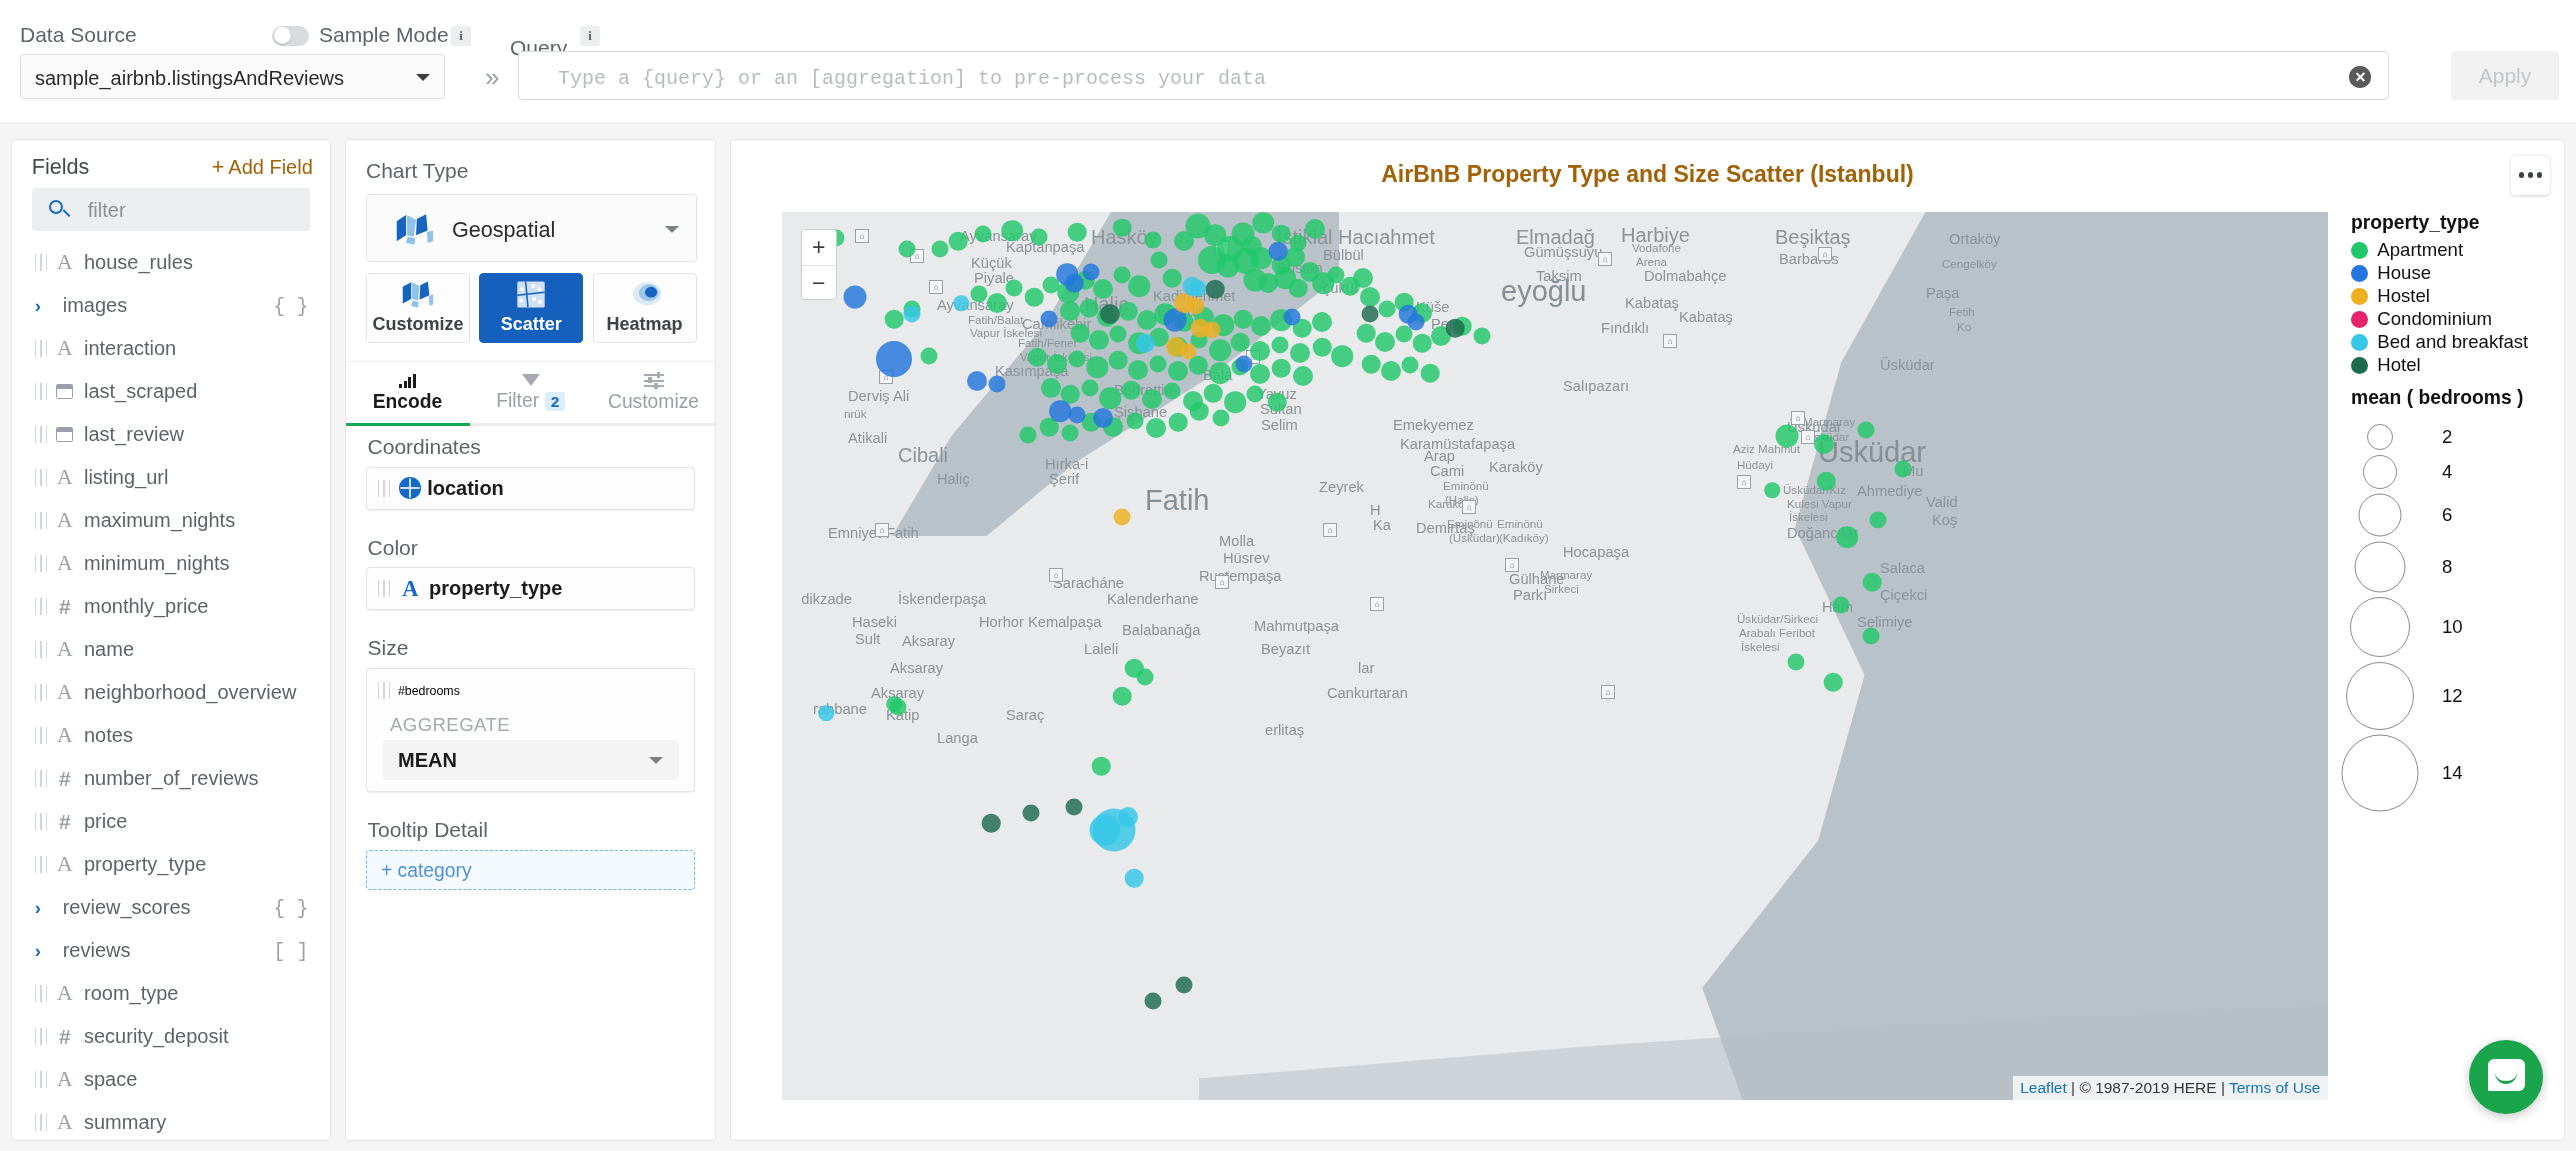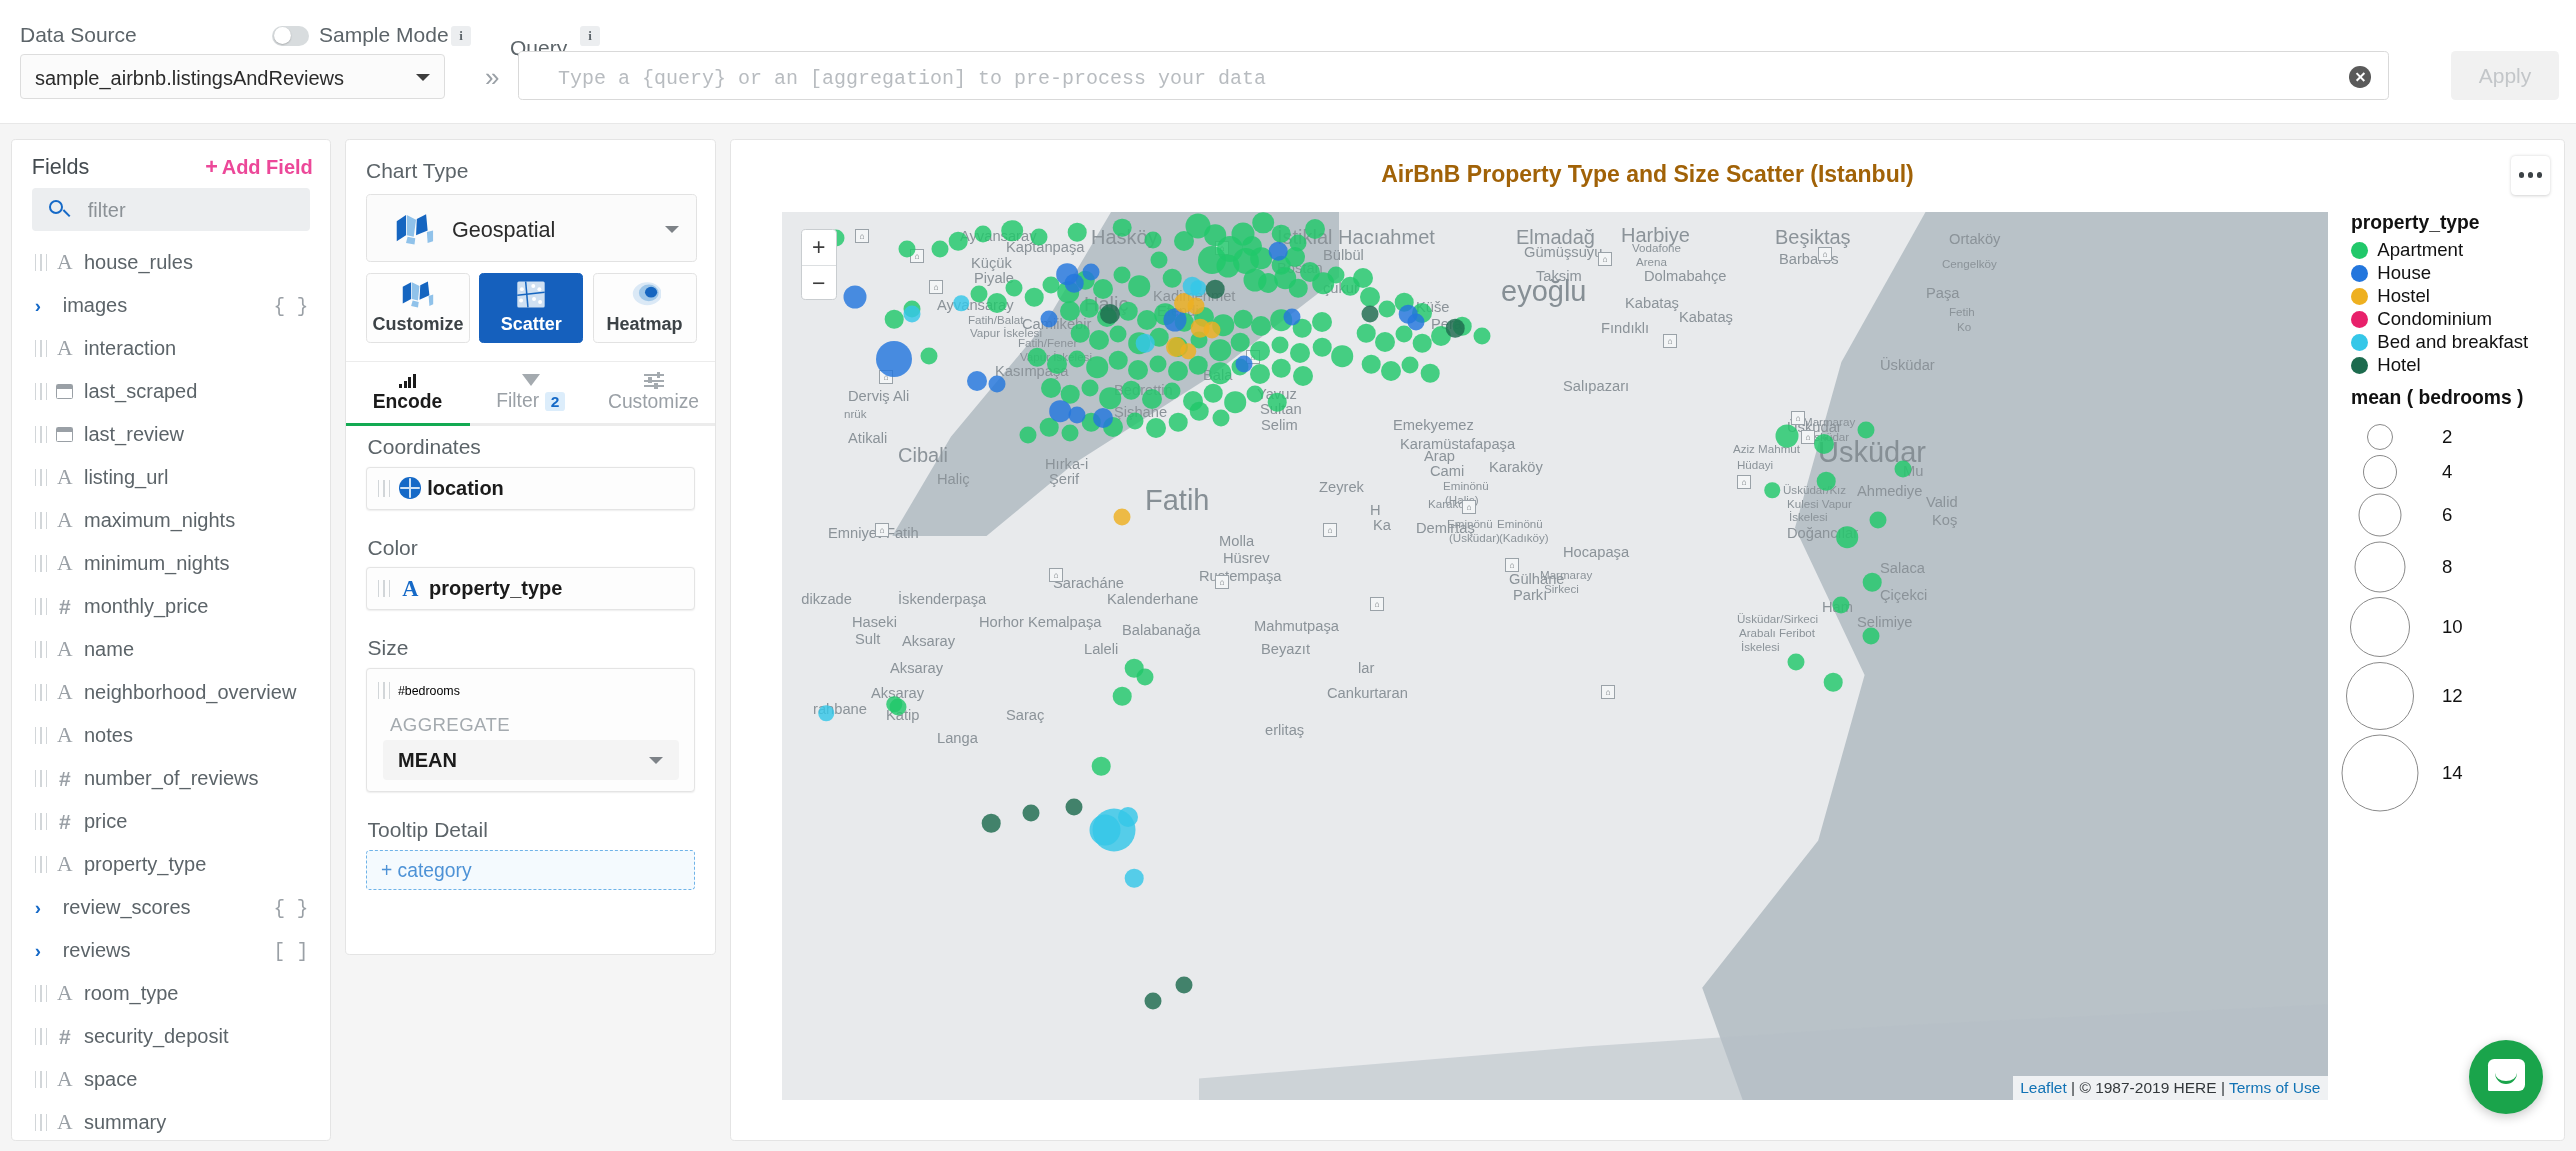--- a/index.html
+++ b/index.html
@@ -112,21 +112,21 @@
   }
   .fields-head {
     position: absolute; left: 0; top: 0; width: 100%; height: 48px;
   }
   .fields-title {
     position: absolute; left: 20px; top: 14px;
     font-size: 21.6px; color: #444b50; font-weight: 400;
   }
   .add-field {
     position: absolute; right: 17px; top: 14px;
-    font-size: 20px; color: #ec4899; font-weight: bold; cursor: pointer;
+    font-size: 20px; color: #a16207; font-weight: normal; cursor: pointer;
   }
   .add-field .plus { font-size: 21.6px; margin-right: 3.9px; }
   .filter-box {
     position: absolute; left: 20px; top: 48px;
     width: 278px; height: 43px;
     background: #eceef0; border-radius: 3.9px; cursor: text;
   }
   .filter-box .mag {
     position: absolute; left: 17px; top: 11.6px;
     width: 14px; height: 14px;
@@ -179,21 +179,21 @@
   .brace {
     position: absolute; right: 21.6px; top: 11.6px;
     font-size: 19.3px; color: #9aa0a6;
     font-family: "Liberation Mono", monospace;
   }
   .field-row.nested .fname { margin-left: 15.5px; color: #5c6469; }
 
   
   .cfg-panel {
     position: absolute; left: 345px; top: 139px;
-    width: 371px; height: 816px;
+    width: 371px; height: 1002px;
     background: #ffffff;
     border: 0.8px solid #e4e4e4; border-radius: 4.6px;
     overflow: hidden;
   }
   .sec-title {
     font-size: 21px; color: #5c6469;
   }
   .ct-title { position: absolute; left: 20px; top: 18.6px; }
   .ct-select {
     position: absolute; left: 20px; top: 54px;

